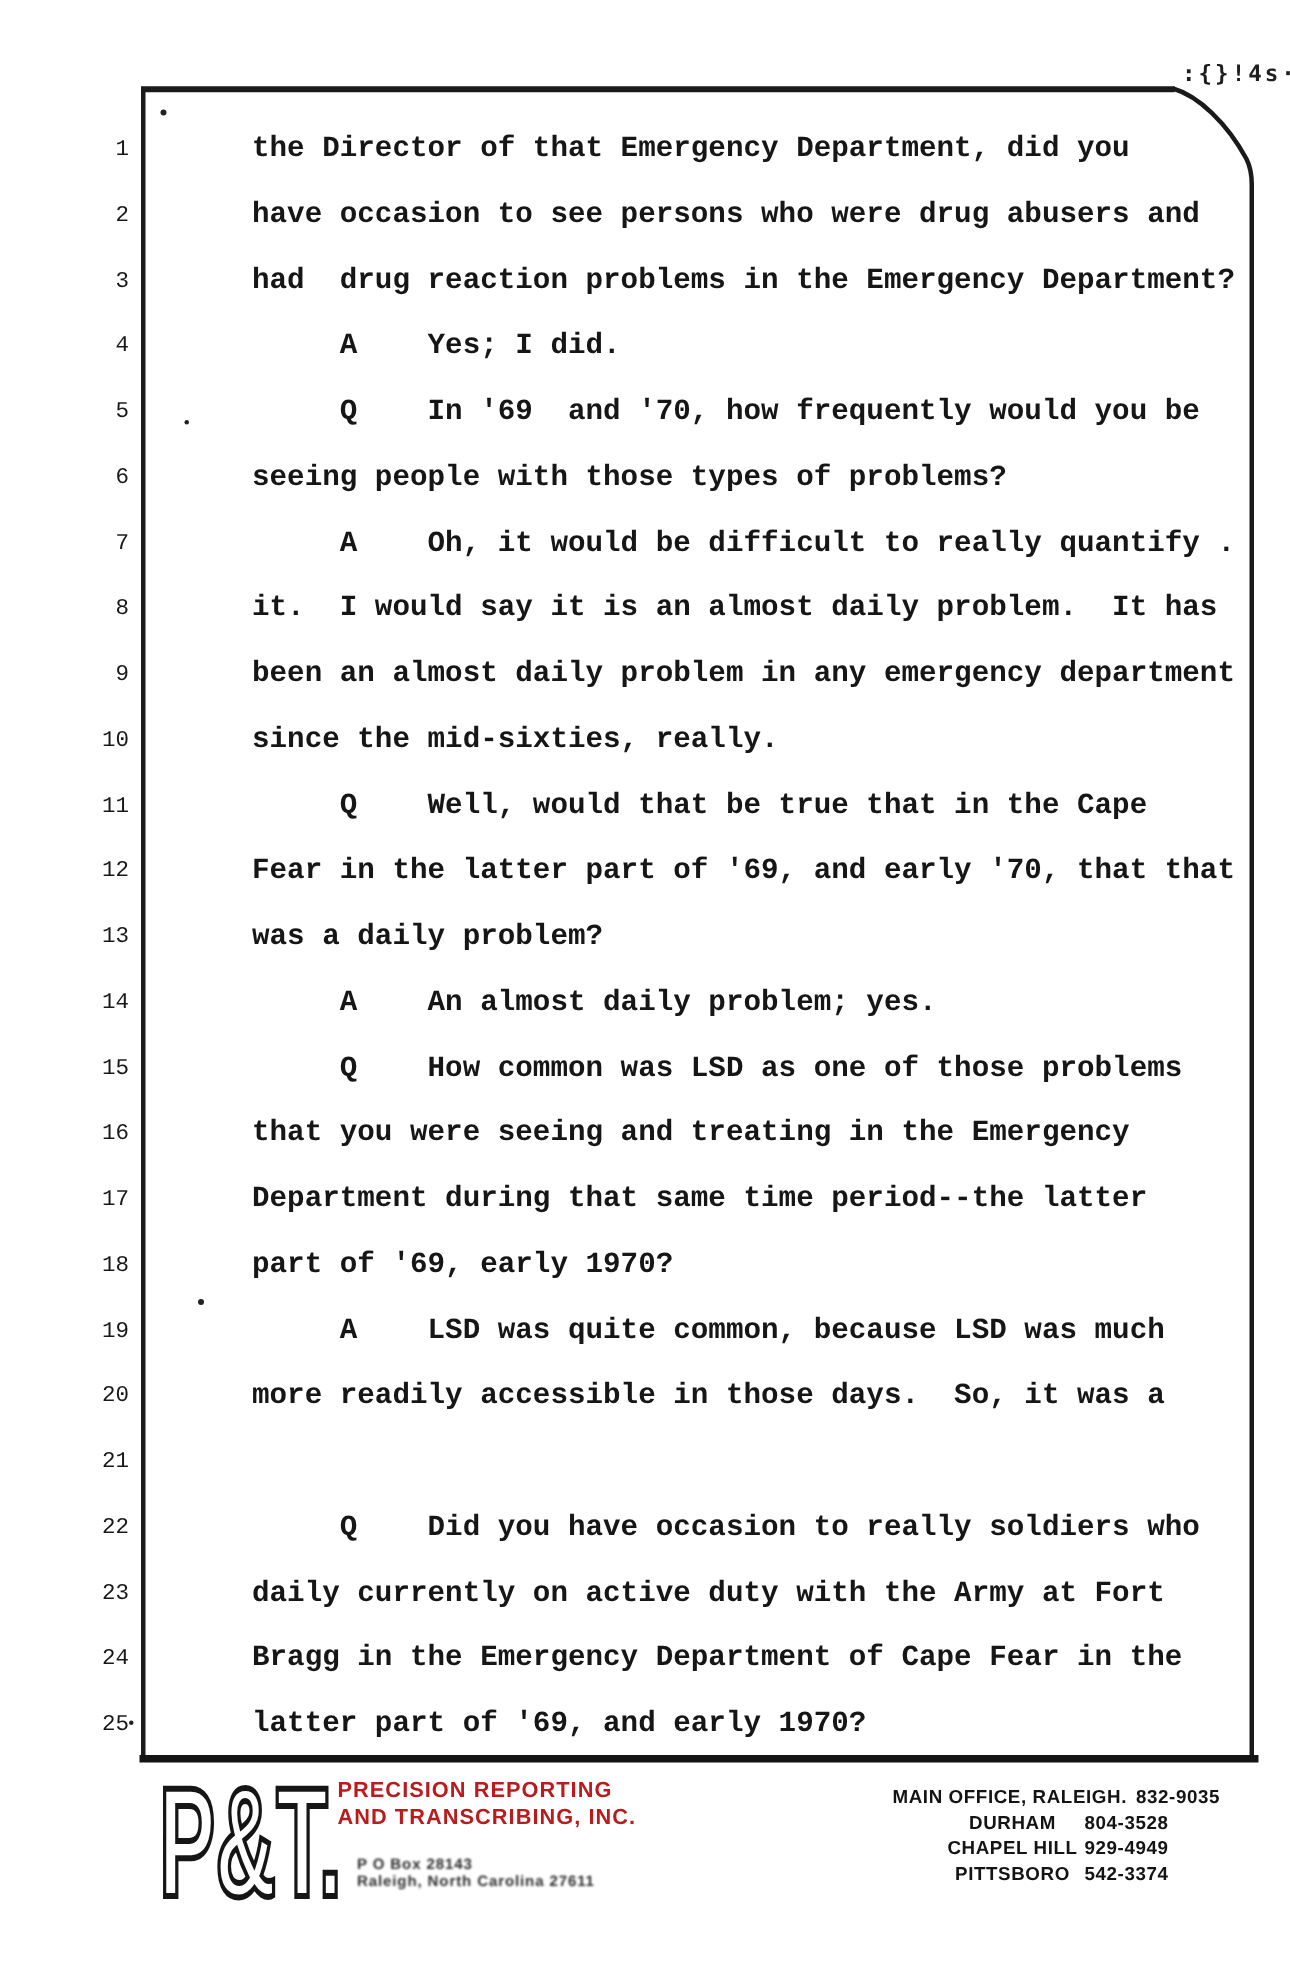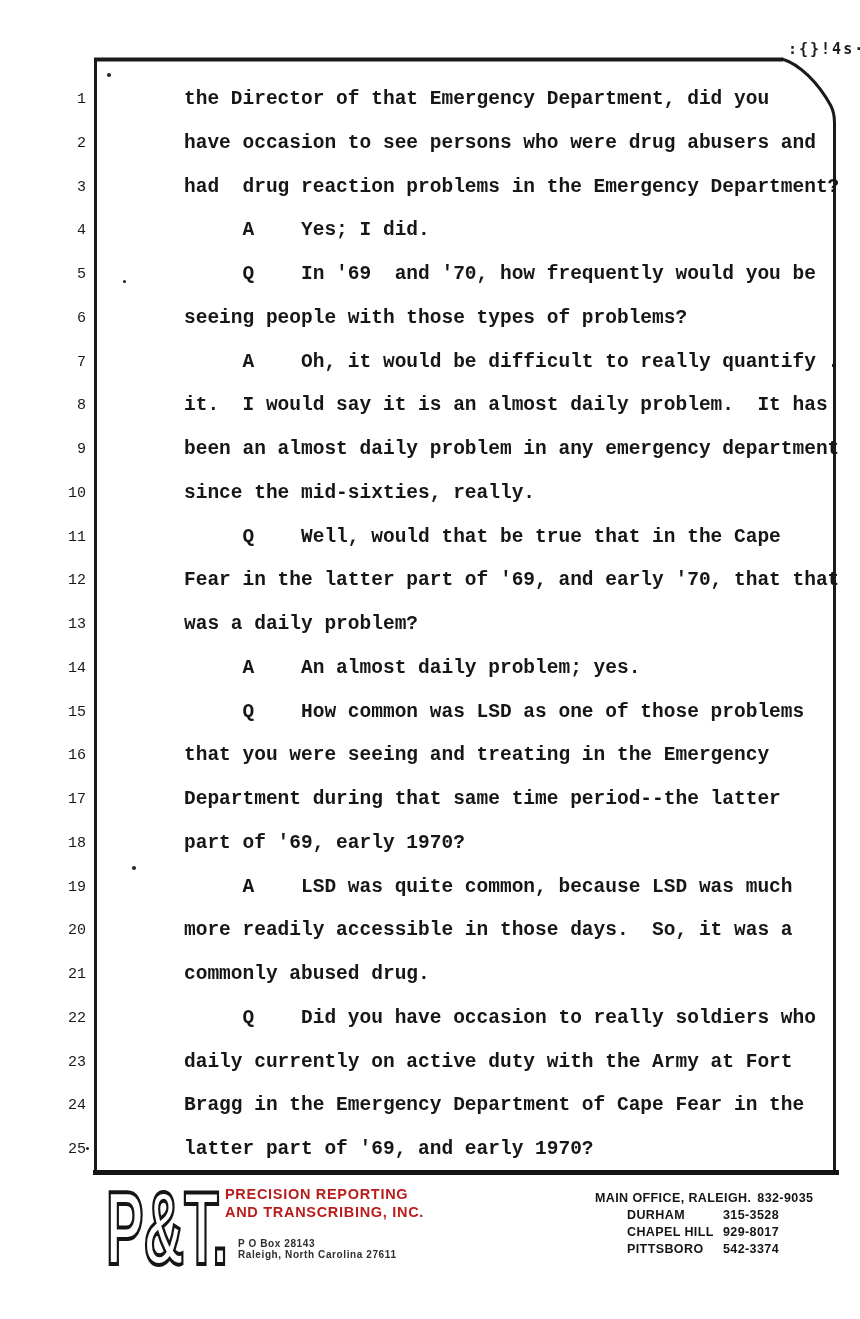--- a/index.html
+++ b/index.html
@@ -23,21 +23,21 @@
   
   .lines{position:absolute;left:0;top:86px;width:860px;}
   .row{position:relative;height:43.75px;}
   .row .num{
     position:absolute;left:26px;top:5px;width:40px;
     text-align:right;font-size:15px;color:#181818;
     font-family:"Liberation Mono", monospace;
     filter:blur(0.2px);
   }
   .row .txt{
-    position:absolute;left:164px;top:0;
+    position:absolute;left:148px;top:0;
     white-space:pre;
     font-family:"Liberation Mono", monospace;
     font-size:19.5px;line-height:26px;font-weight:600;
     color:#161616;
     filter:blur(0.25px);
     letter-spacing:0px;
   }
   
   .dot{position:absolute;background:#222;border-radius:50%;}
   
@@ -52,21 +52,21 @@
     font-family:"Liberation Sans", sans-serif;
     font-weight:bold;font-size:10px;line-height:11px;
     letter-spacing:0.6px;color:#2e2e2e;filter:blur(0.6px);
   }
   .offices{
     position:absolute;left:575px;top:1190px;
     font-family:"Liberation Sans", sans-serif;
     font-weight:bold;font-size:12.5px;line-height:17px;
     letter-spacing:0.4px;color:#141414;filter:blur(0.25px);
   }
-  .office-row .office-label{display:inline-block;}
+  .office-row .office-label{display:inline-block;text-align:center;}
   .office-row:not(:first-child) .office-label{
     padding-left:32px;width:96px;
   }
   .office-row:first-child .office-label{margin-right:6px;}
 </style>
 </head>
 <body>
 
 <div class="page-wrap">
 
@@ -160,21 +160,20 @@
       <div class="row">
         <span class="num">19</span>
         <span class="txt">     A    LSD was quite common, because LSD was much</span>
       </div>
       <div class="row">
         <span class="num">20</span>
         <span class="txt">more readily accessible in those days.  So, it was a</span>
       </div>
       <div class="row">
         <span class="num">21</span>
-        <span class="txt">commonly abused drug.</span>
       </div>
       <div class="row">
         <span class="num">22</span>
         <span class="txt">     Q    Did you have occasion to really soldiers who</span>
       </div>
       <div class="row">
         <span class="num">23</span>
         <span class="txt">daily currently on active duty with the Army at Fort</span>
       </div>
       <div class="row">
@@ -196,18 +195,18 @@
     <div>AND TRANSCRIBING, INC.</div>
   </div>
 
   <div class="address">
     <div>P O Box 28143</div>
     <div>Raleigh, North Carolina 27611</div>
   </div>
 
   <div class="offices" id="offices">
       <div class="office-row"><span class="office-label">MAIN OFFICE, RALEIGH.</span><span class="office-number">832-9035</span></div>
-      <div class="office-row"><span class="office-label">DURHAM</span><span class="office-number">315-3528</span></div>
-      <div class="office-row"><span class="office-label">CHAPEL HILL</span><span class="office-number">929-8017</span></div>
+      <div class="office-row"><span class="office-label">DURHAM</span><span class="office-number">804-3528</span></div>
+      <div class="office-row"><span class="office-label">CHAPEL HILL</span><span class="office-number">929-4949</span></div>
       <div class="office-row"><span class="office-label">PITTSBORO</span><span class="office-number">542-3374</span></div>
     </div>
 
 </div>
 
 </body></html>

